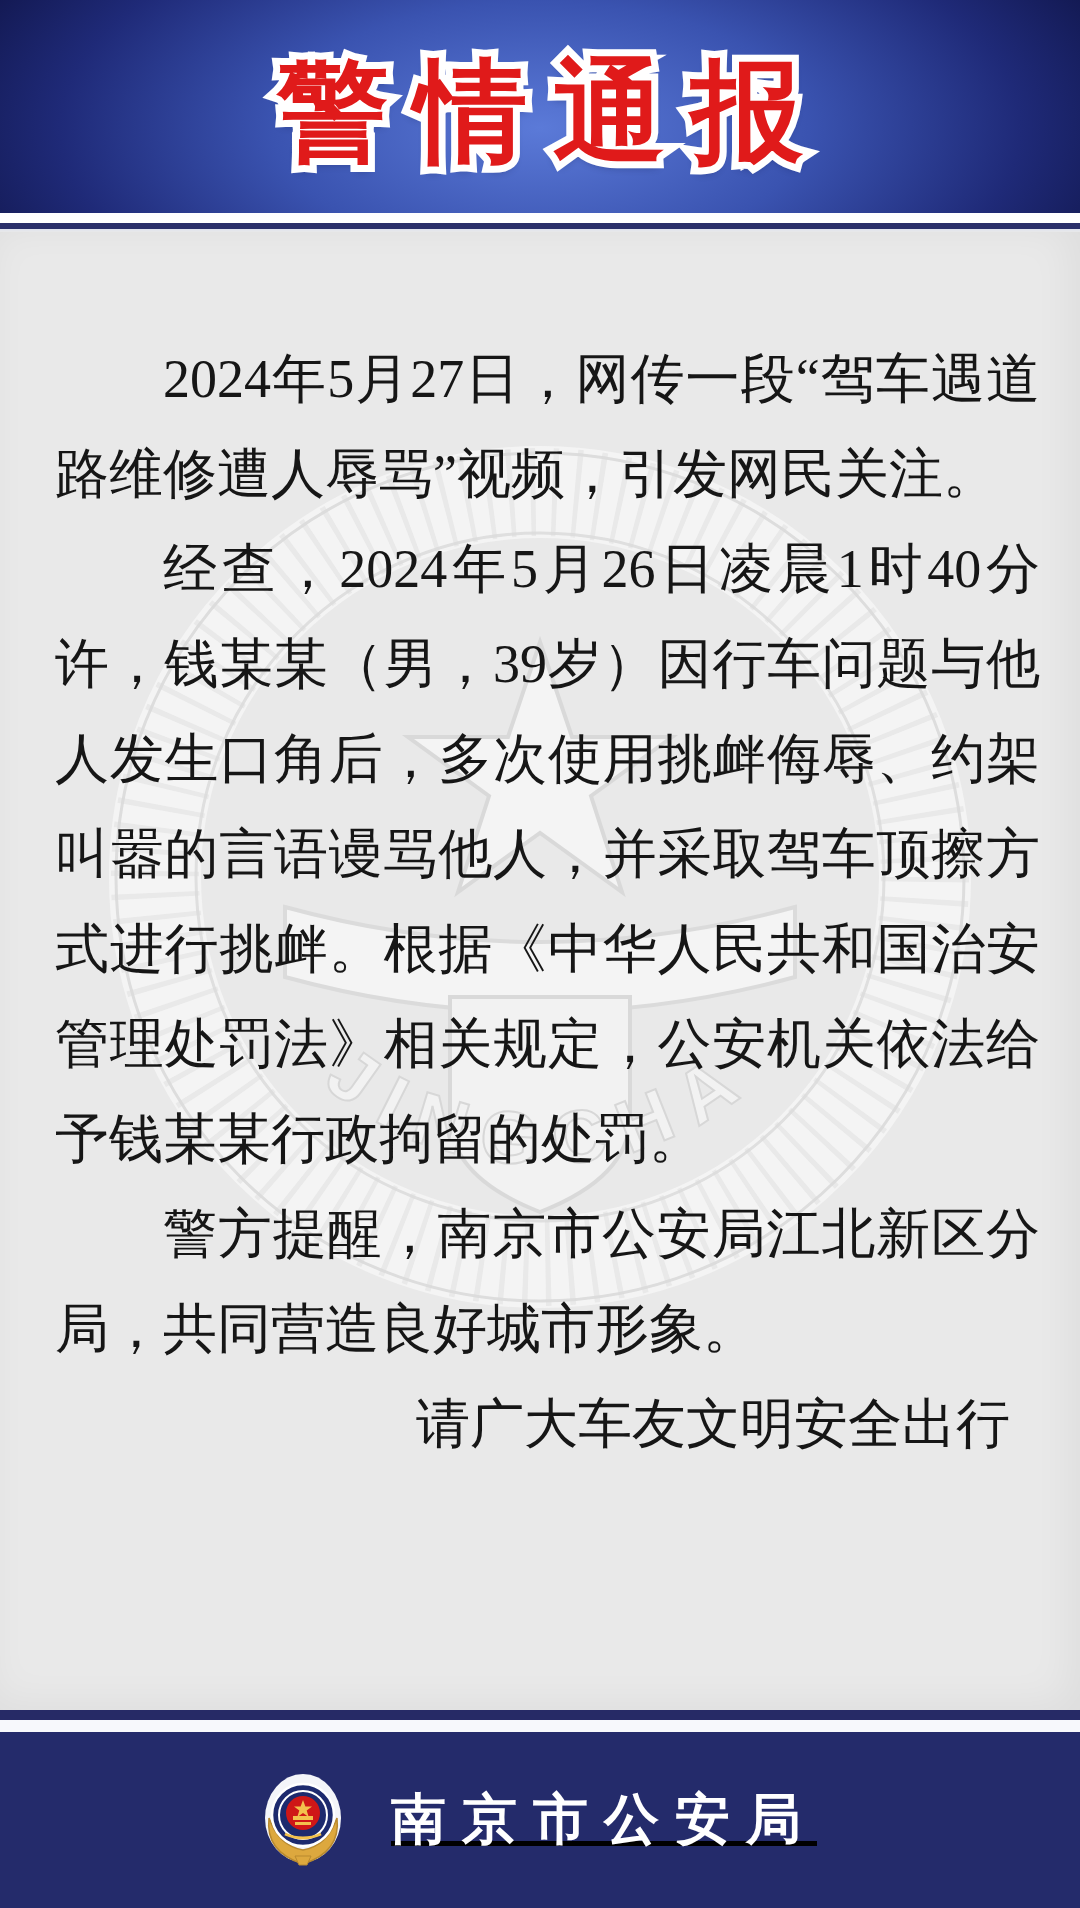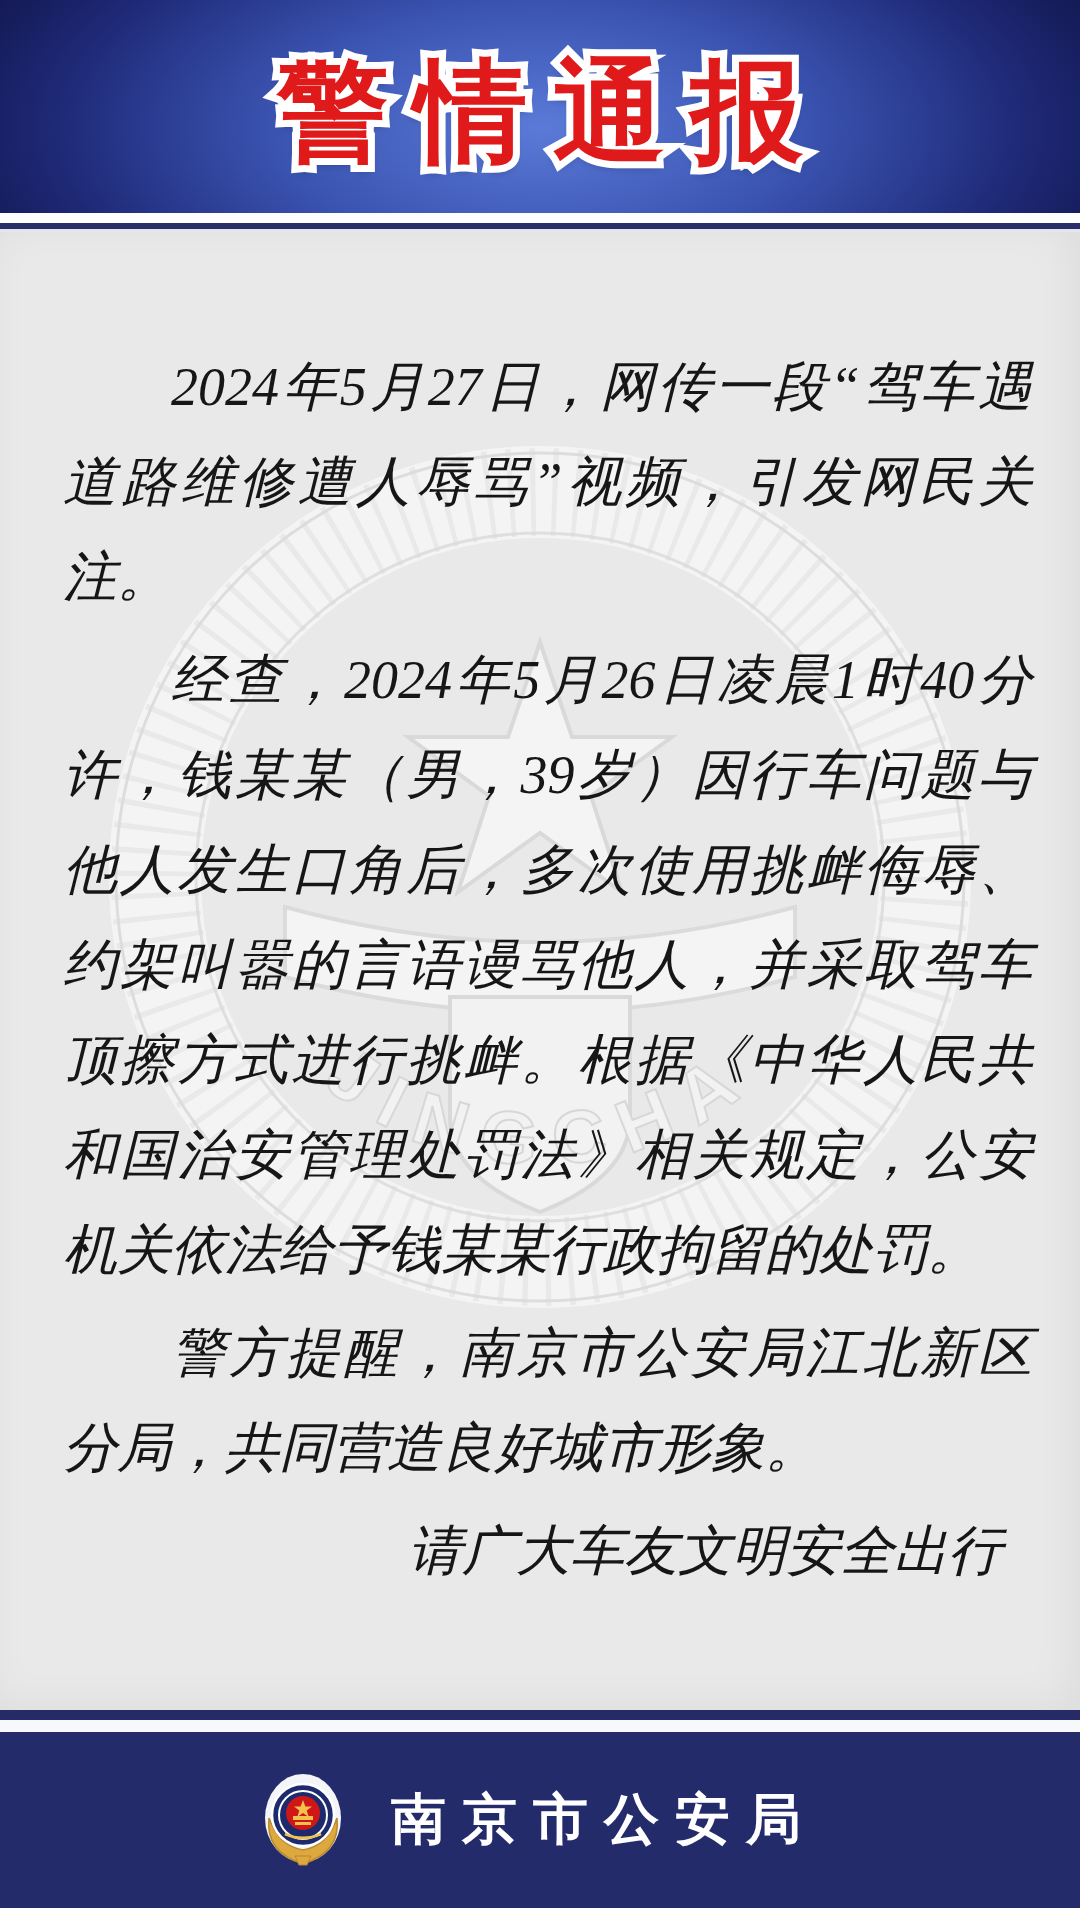--- a/index.html
+++ b/index.html
@@ -39,27 +39,27 @@
   }
   .watermark{
     position:absolute;left:100px;top:205px;width:880px;height:880px;
     opacity:.9;pointer-events:none;
   }
   .content{
     position:relative;padding:100px 40px 0 55px;
     font-size:54px;line-height:95px;color:#161616;
     text-align:justify;
   }
-  .content p{margin:8px;text-indent:2em;font-style:italic;}
+  .content p{margin:0;text-indent:2em;}
   .sig-line{margin-top:95px;text-align:right;padding-right:30px;text-indent:0;}
   .date-line{text-align:right;padding-right:265px;text-indent:0;}
   
   .footer{
     height:176px;background:#242b6b;
-    display:flex;align-items:center;justify-content:center;gap:32px;
+    display:flex;align-items:center;justify-content:center;gap:32px;text-decoration:underline;
   }
   .footer-badge{width:80px;height:98px;flex:0 0 auto;}
   .footer-name{
     font-family:"Liberation Sans","DejaVu Sans",sans-serif;
     font-weight:bold;font-size:55px;color:#ffffff;
     letter-spacing:16px;text-indent:16px;white-space:nowrap;
   }
   .wm-text{
     font-family:"Liberation Sans","DejaVu Sans",sans-serif;
     font-weight:bold;font-size:74px;letter-spacing:20px;

